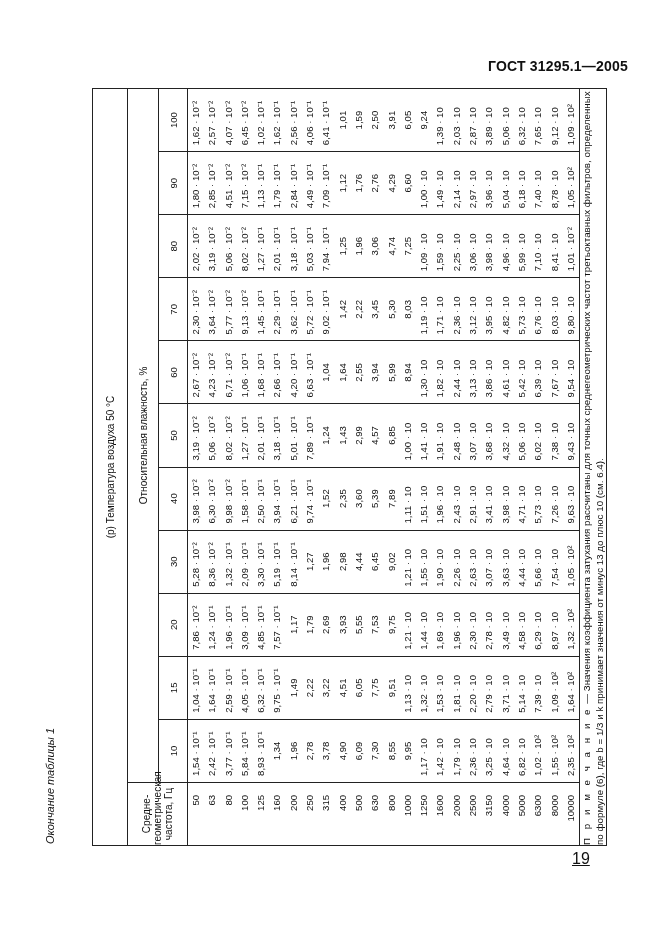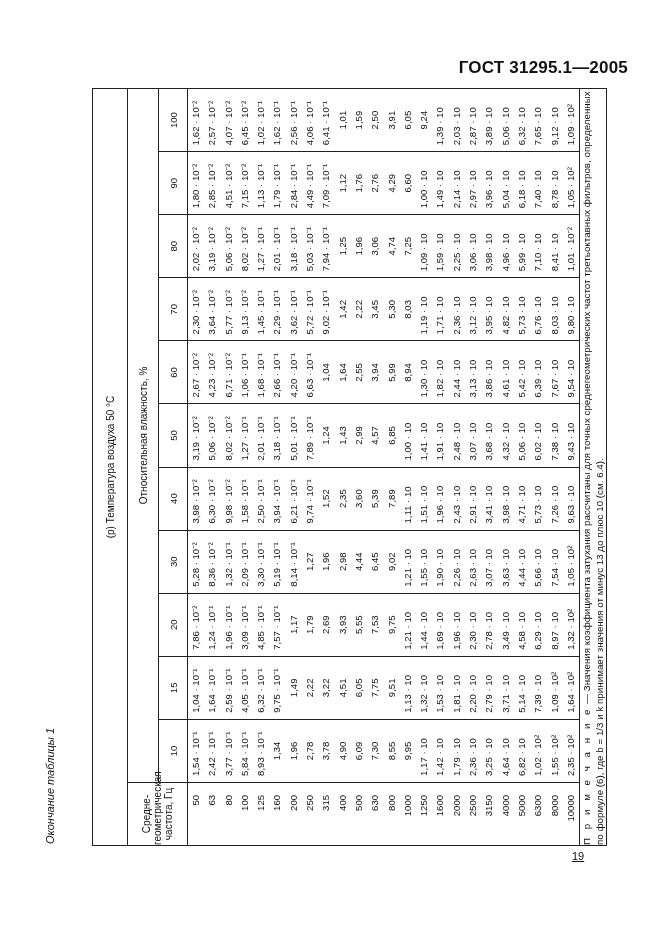--- a/index.html
+++ b/index.html
@@ -1,18 +1,18 @@
 <!DOCTYPE html>
 <html><head>
 <meta charset="utf-8">
 <style>
   html, body { margin:0; padding:0; background:#fff; }
   body { width:661px; height:936px; position:relative; overflow:hidden; font-family:"Liberation Sans", sans-serif; color:#111; }
-  .doc-header { position:absolute; top:58px; right:33px; font-weight:bold; font-size:17px; letter-spacing:0.2px; }
-  .page-number { position:absolute; top:850px; left:572px; font-size:11px;text-decoration:underline; }
+  .doc-header { position:absolute; top:58px; right:33px; font-weight:bold; font-size:14px; letter-spacing:0.2px; }
+  .page-number { position:absolute; top:850px; left:572px; font-size:16px;text-decoration:underline; }
   .rotator {
     position:absolute;
     left:44px; top:846px;
     width:760px; height:570px;
     transform-origin:0 0;
     transform:rotate(-90deg);
   }
   .caption { position:absolute; left:2px; top:0px; font-size:11px; font-style:italic; }
   table.main {
     position:absolute; left:0; top:48px;

